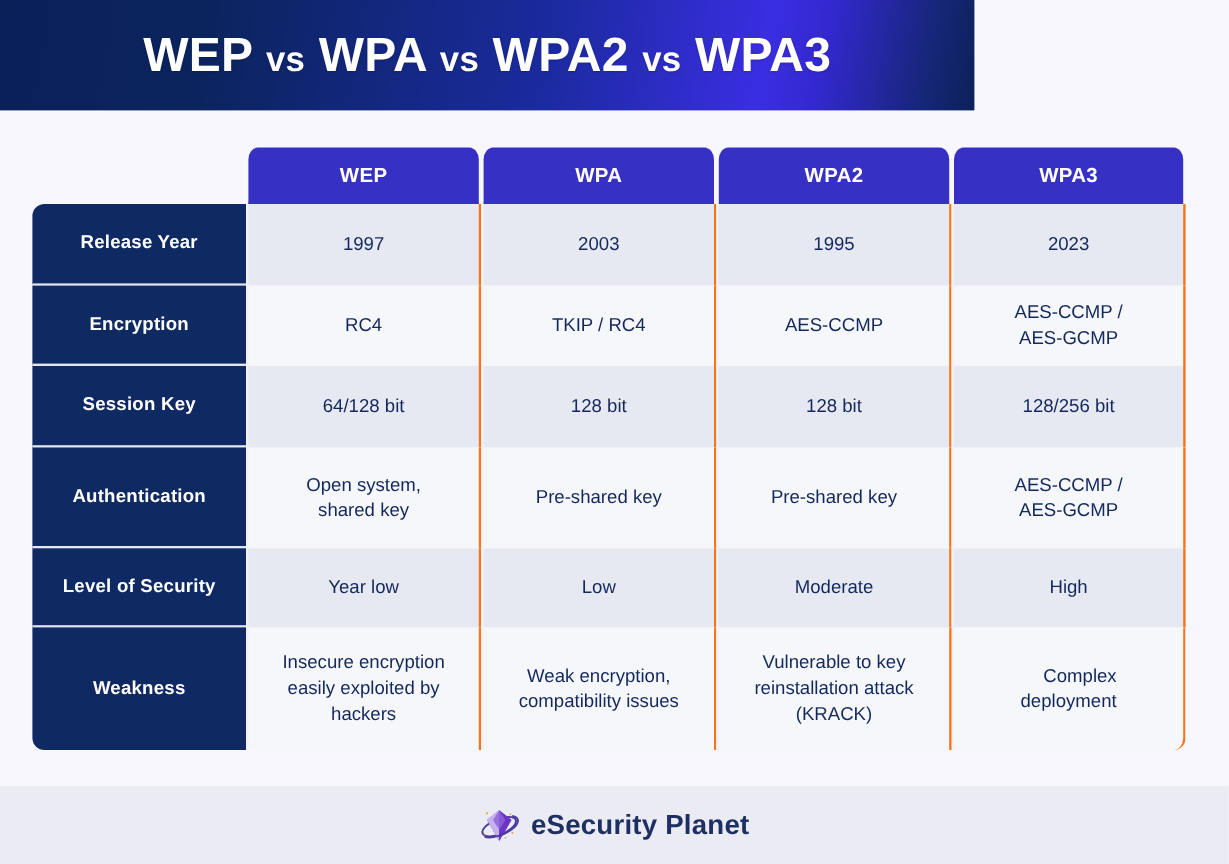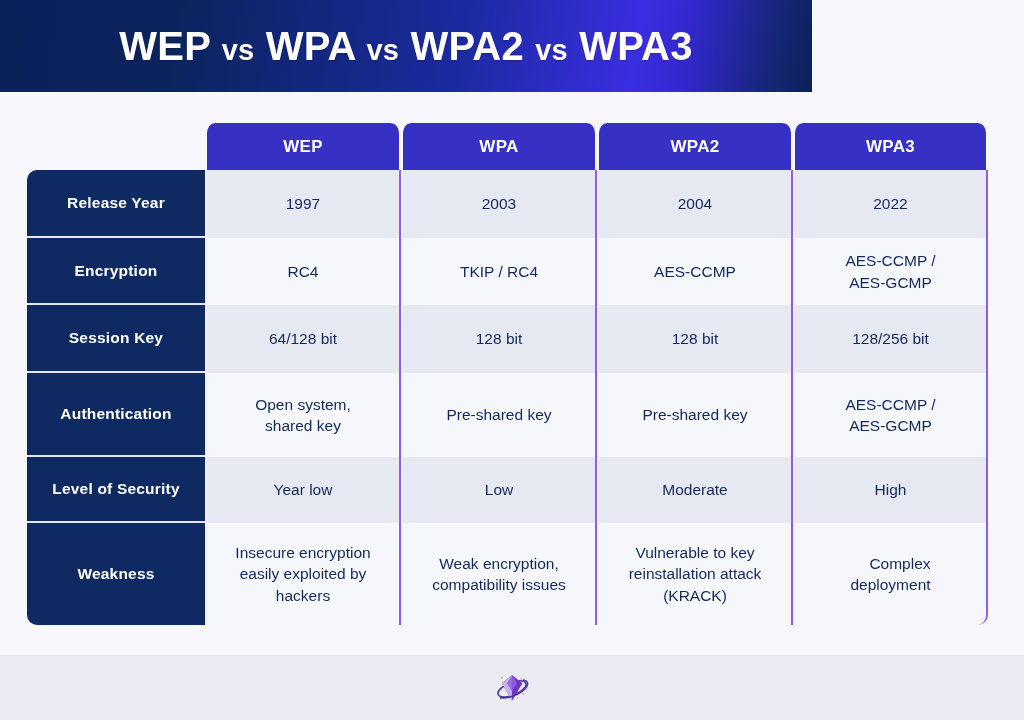--- a/index.html
+++ b/index.html
@@ -108,21 +108,21 @@
   .cell {
     color: #13285C;
     font-size: 15.5px;
     display: flex;
     align-items: center;
     justify-content: center;
     text-align: center;
     padding: 6px 12px;
     line-height: 1.38;
     border-left: 2px solid #F1F2F8;
-    border-right: 2px solid #8b5cf6;
+    border-right: 2px solid #f97316;
   }
   .band-a .cell { background: #E7E9F2; }
   .band-b .cell { background: #F6F7FB; }
 
   .row-last .cell:last-child {
     border-bottom-right-radius: 10px;
     text-align: right;
   }
 
   
@@ -183,22 +183,22 @@
     <div class="colhead-spacer"></div>
     <div class="colhead">WEP</div>
     <div class="colhead">WPA</div>
     <div class="colhead">WPA2</div>
     <div class="colhead">WPA3</div>
 
     <div class="row row-first band-a">
       <div class="rowlabel r-h1">Release Year</div>
       <div class="cell r-h1">1997</div>
       <div class="cell r-h1">2003</div>
-      <div class="cell r-h1">2004</div>
-      <div class="cell r-h1">2022</div>
+      <div class="cell r-h1">1995</div>
+      <div class="cell r-h1">2023</div>
     </div>
 
     <div class="row band-b">
       <div class="rowlabel r-h2">Encryption</div>
       <div class="cell r-h2">RC4</div>
       <div class="cell r-h2">TKIP / RC4</div>
       <div class="cell r-h2">AES-CCMP</div>
       <div class="cell r-h2">AES-CCMP /<br>AES-GCMP</div>
     </div>
 
@@ -250,13 +250,14 @@
 
       <path d="M3.6 25.5 A17.5 7.5 0 0 0 36.4 16.5" transform="rotate(-22 20 21)" fill="none" stroke="#4C3A9E" stroke-width="1.9" stroke-linecap="round"></path>
 
       <circle cx="8" cy="8" r="1.1" fill="#E8A33D"></circle>
       <circle cx="31" cy="9" r="0.9" fill="#E8A33D"></circle>
       <circle cx="33" cy="27" r="1.0" fill="#E8A33D"></circle>
       <circle cx="6" cy="29" r="0.8" fill="#E8A33D"></circle>
       <circle cx="26" cy="32" r="0.8" fill="#E8A33D"></circle>
     </svg>
   </span>
+  <span class="logo-text">eSecurity Planet</span>
 </div>
 
 </body></html>

